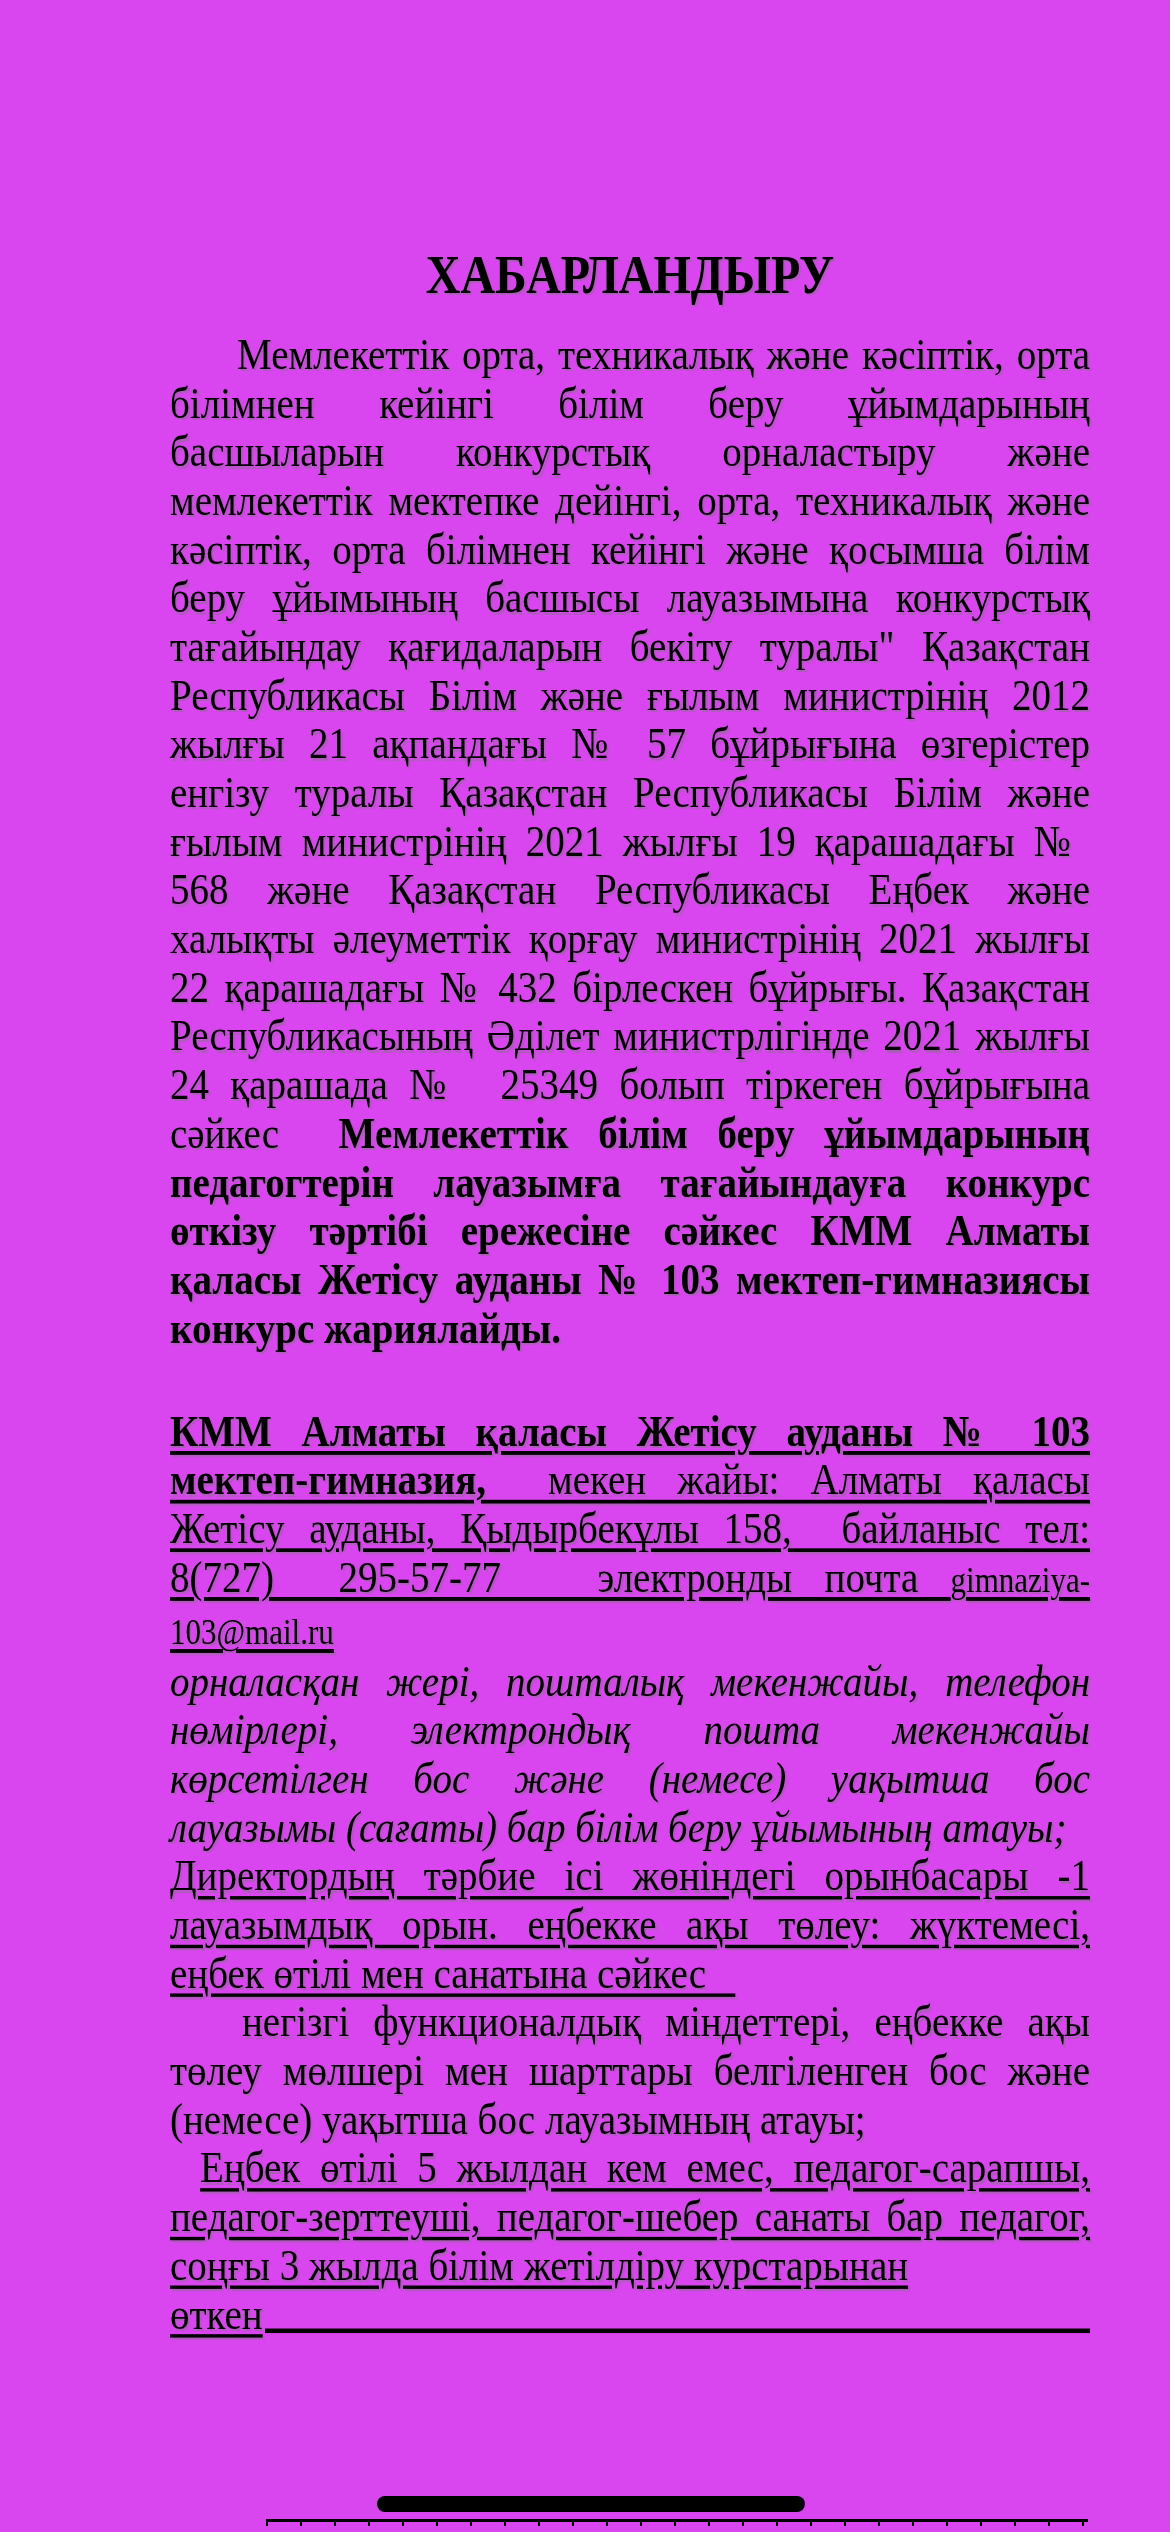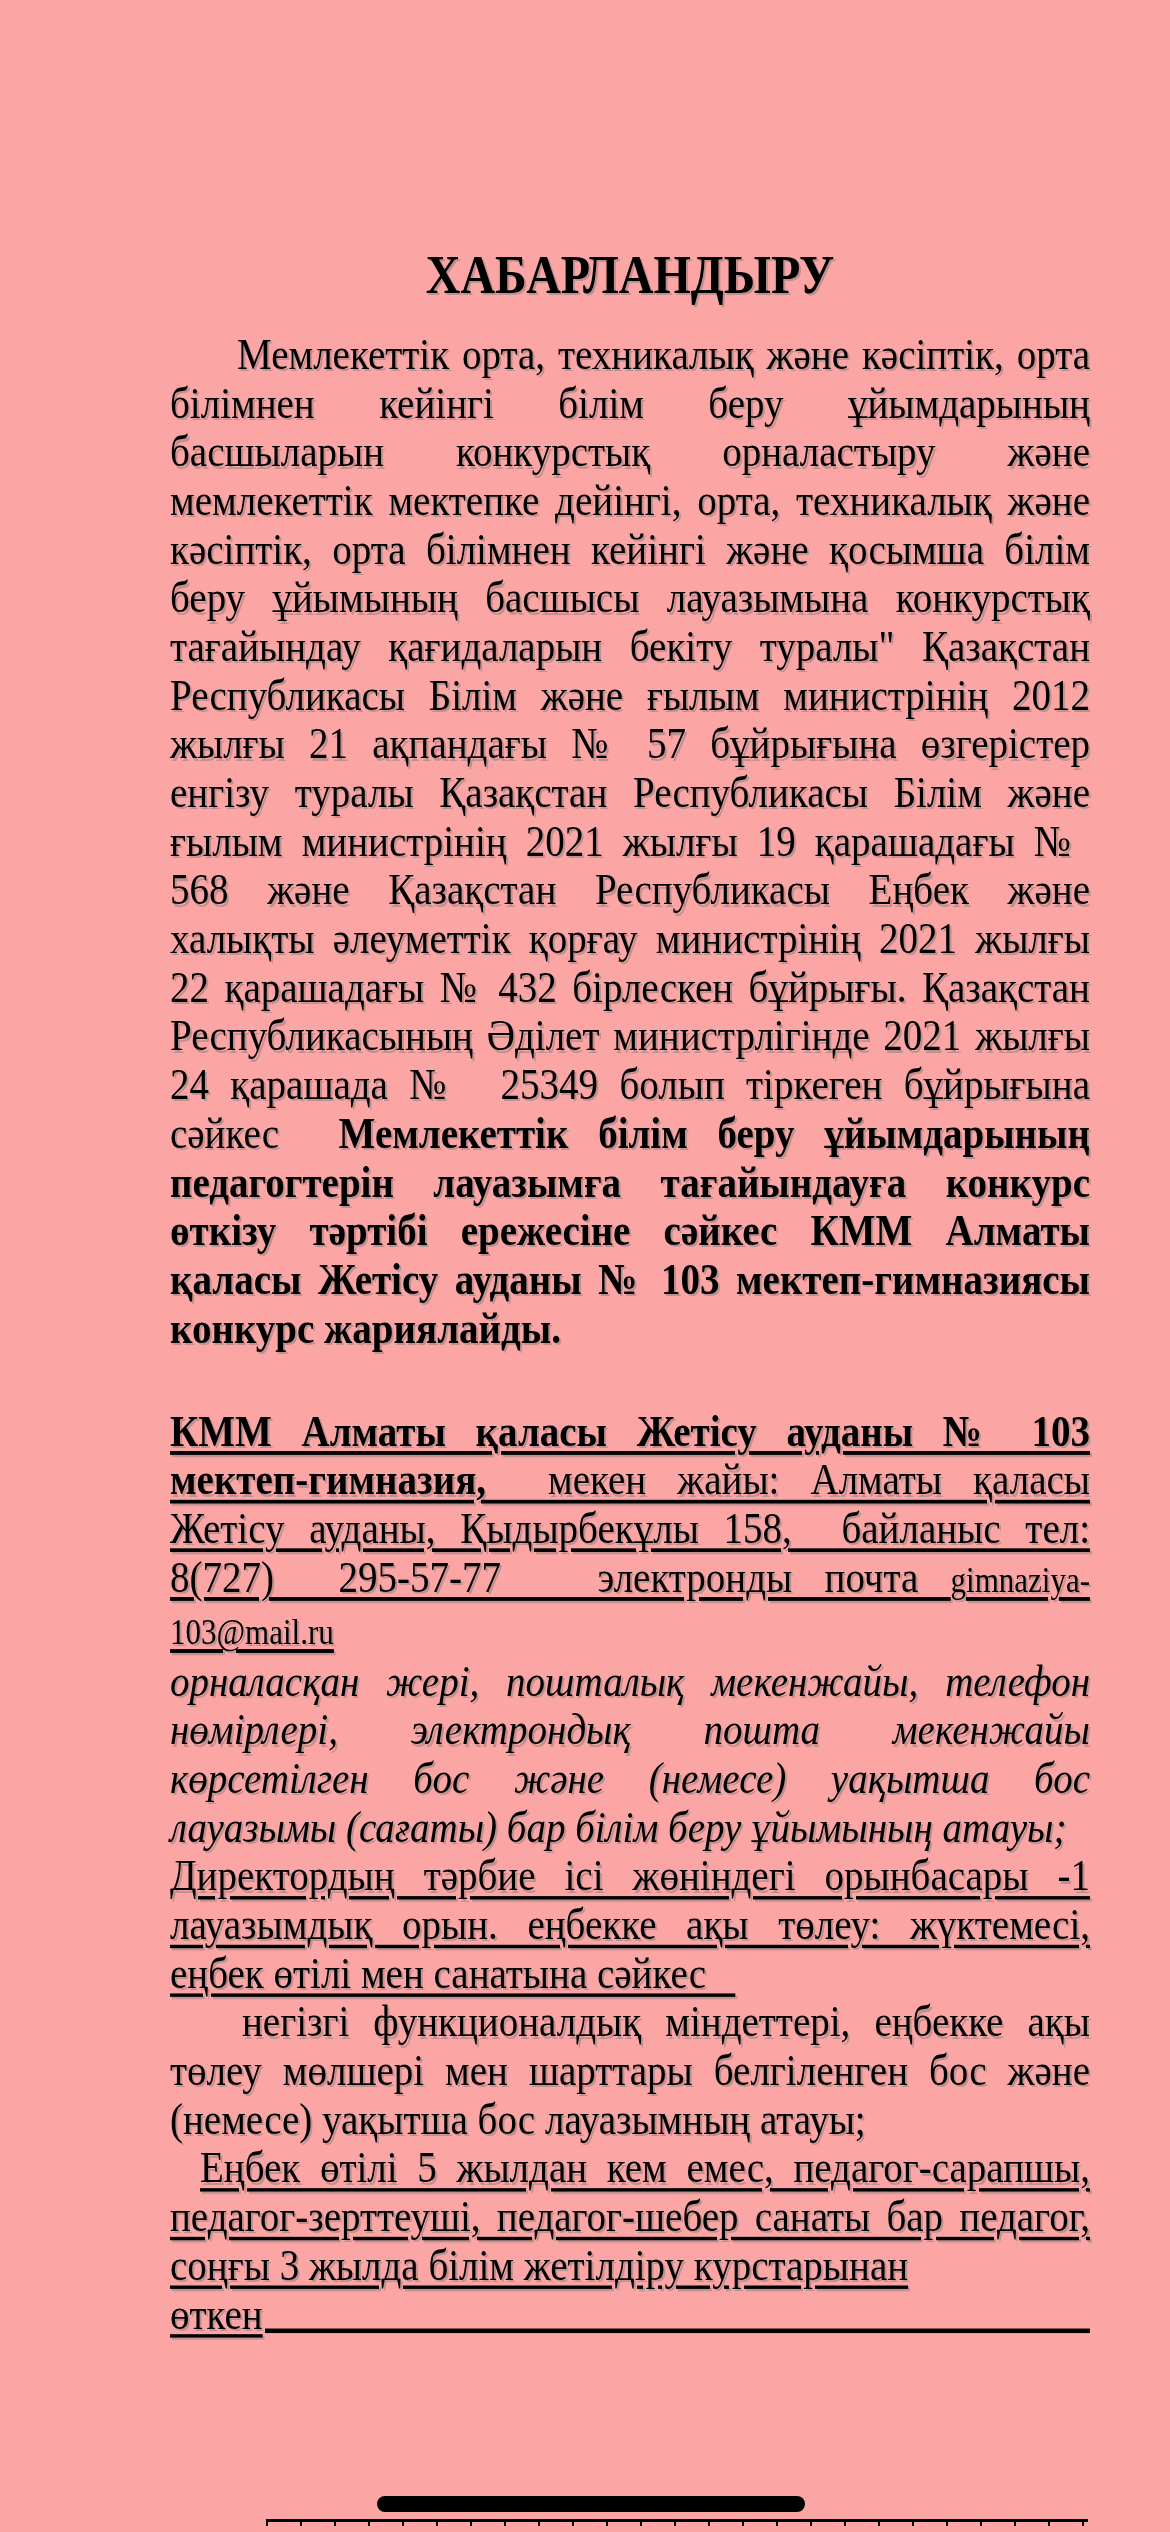--- a/index.html
+++ b/index.html
@@ -7,21 +7,21 @@
     margin: 0; padding: 0;
     background: #ffffff;
   }
   body {
     width: 1170px; height: 2532px;
     position: relative;
     overflow: hidden;
   }
   .screen {
     position: absolute; inset: 0;
-    background: #fca5a5;
+    background: #d946ef;
   }
   
   .doc {
     position: absolute;
     left: 170px; top: 0;
     width: 920px;
     transform: scaleY(1.132);
     transform-origin: 0 0;
     font-family: "Liberation Serif", "DejaVu Serif", serif;
     color: #000000;

